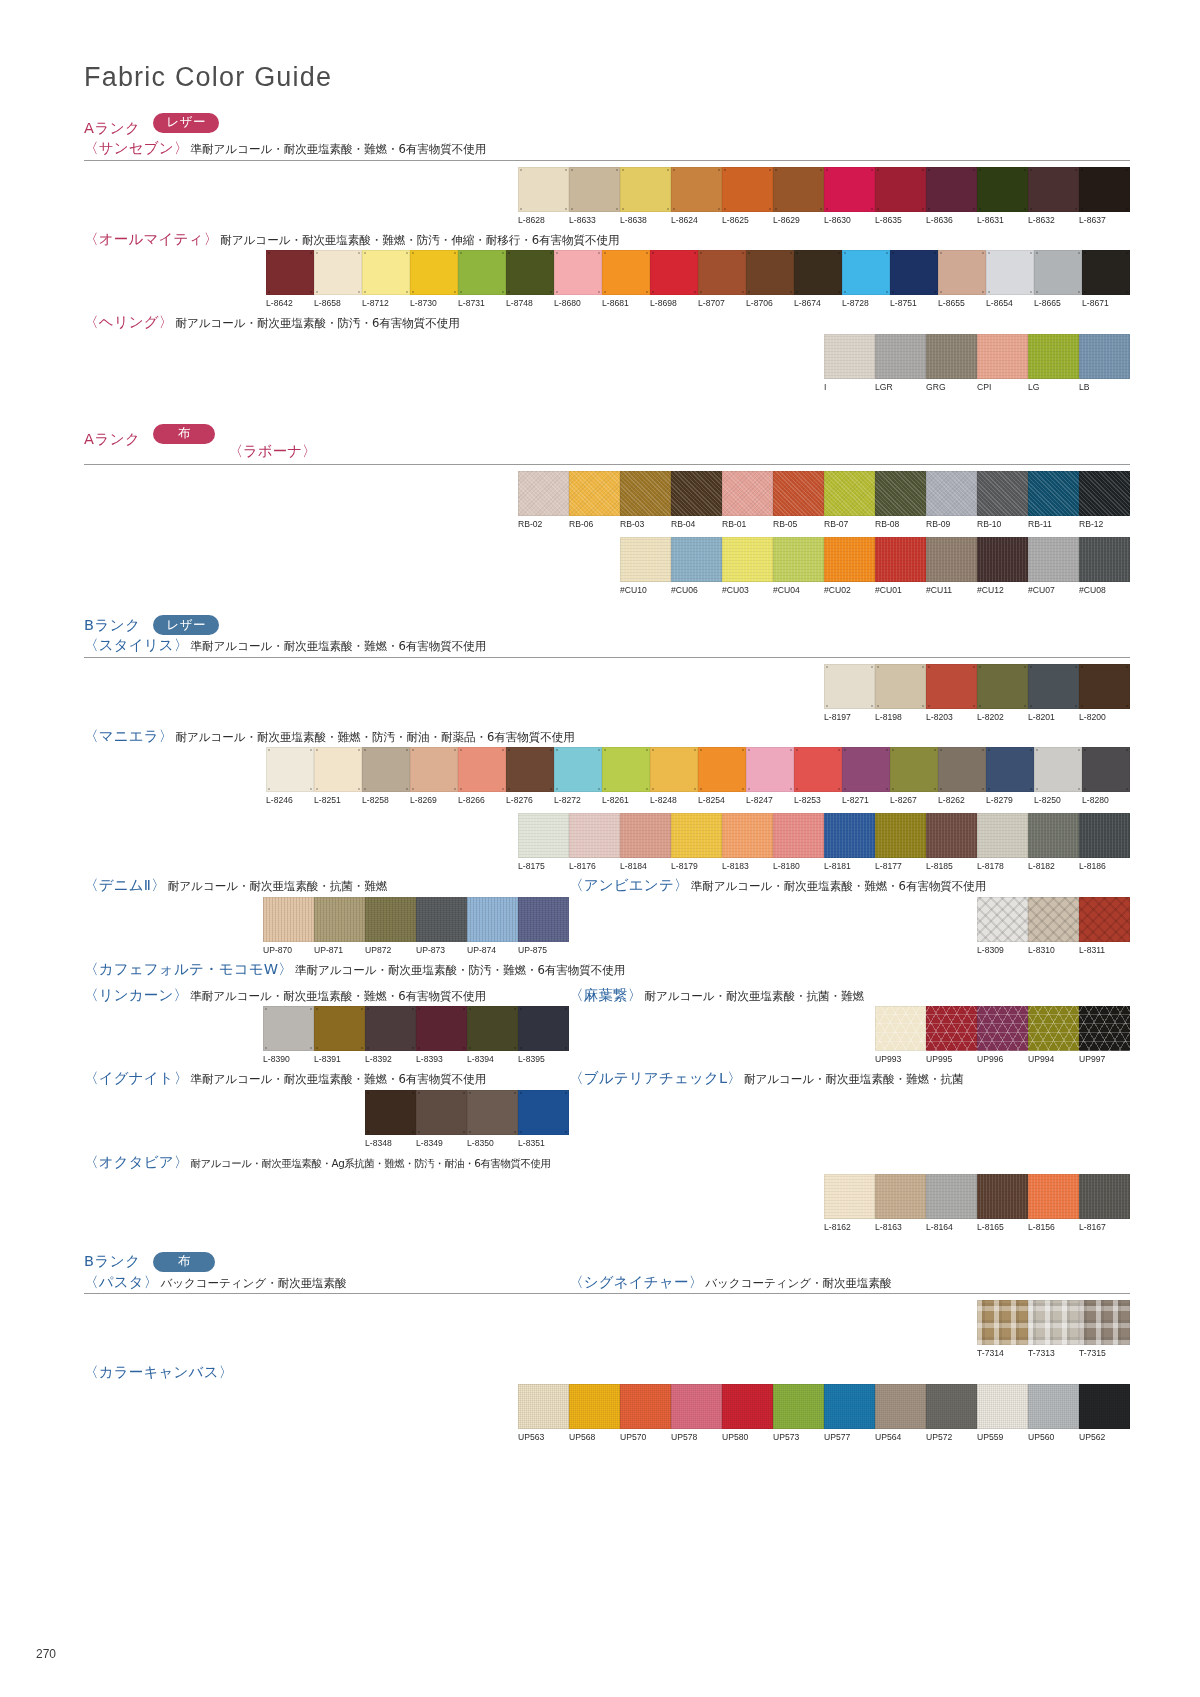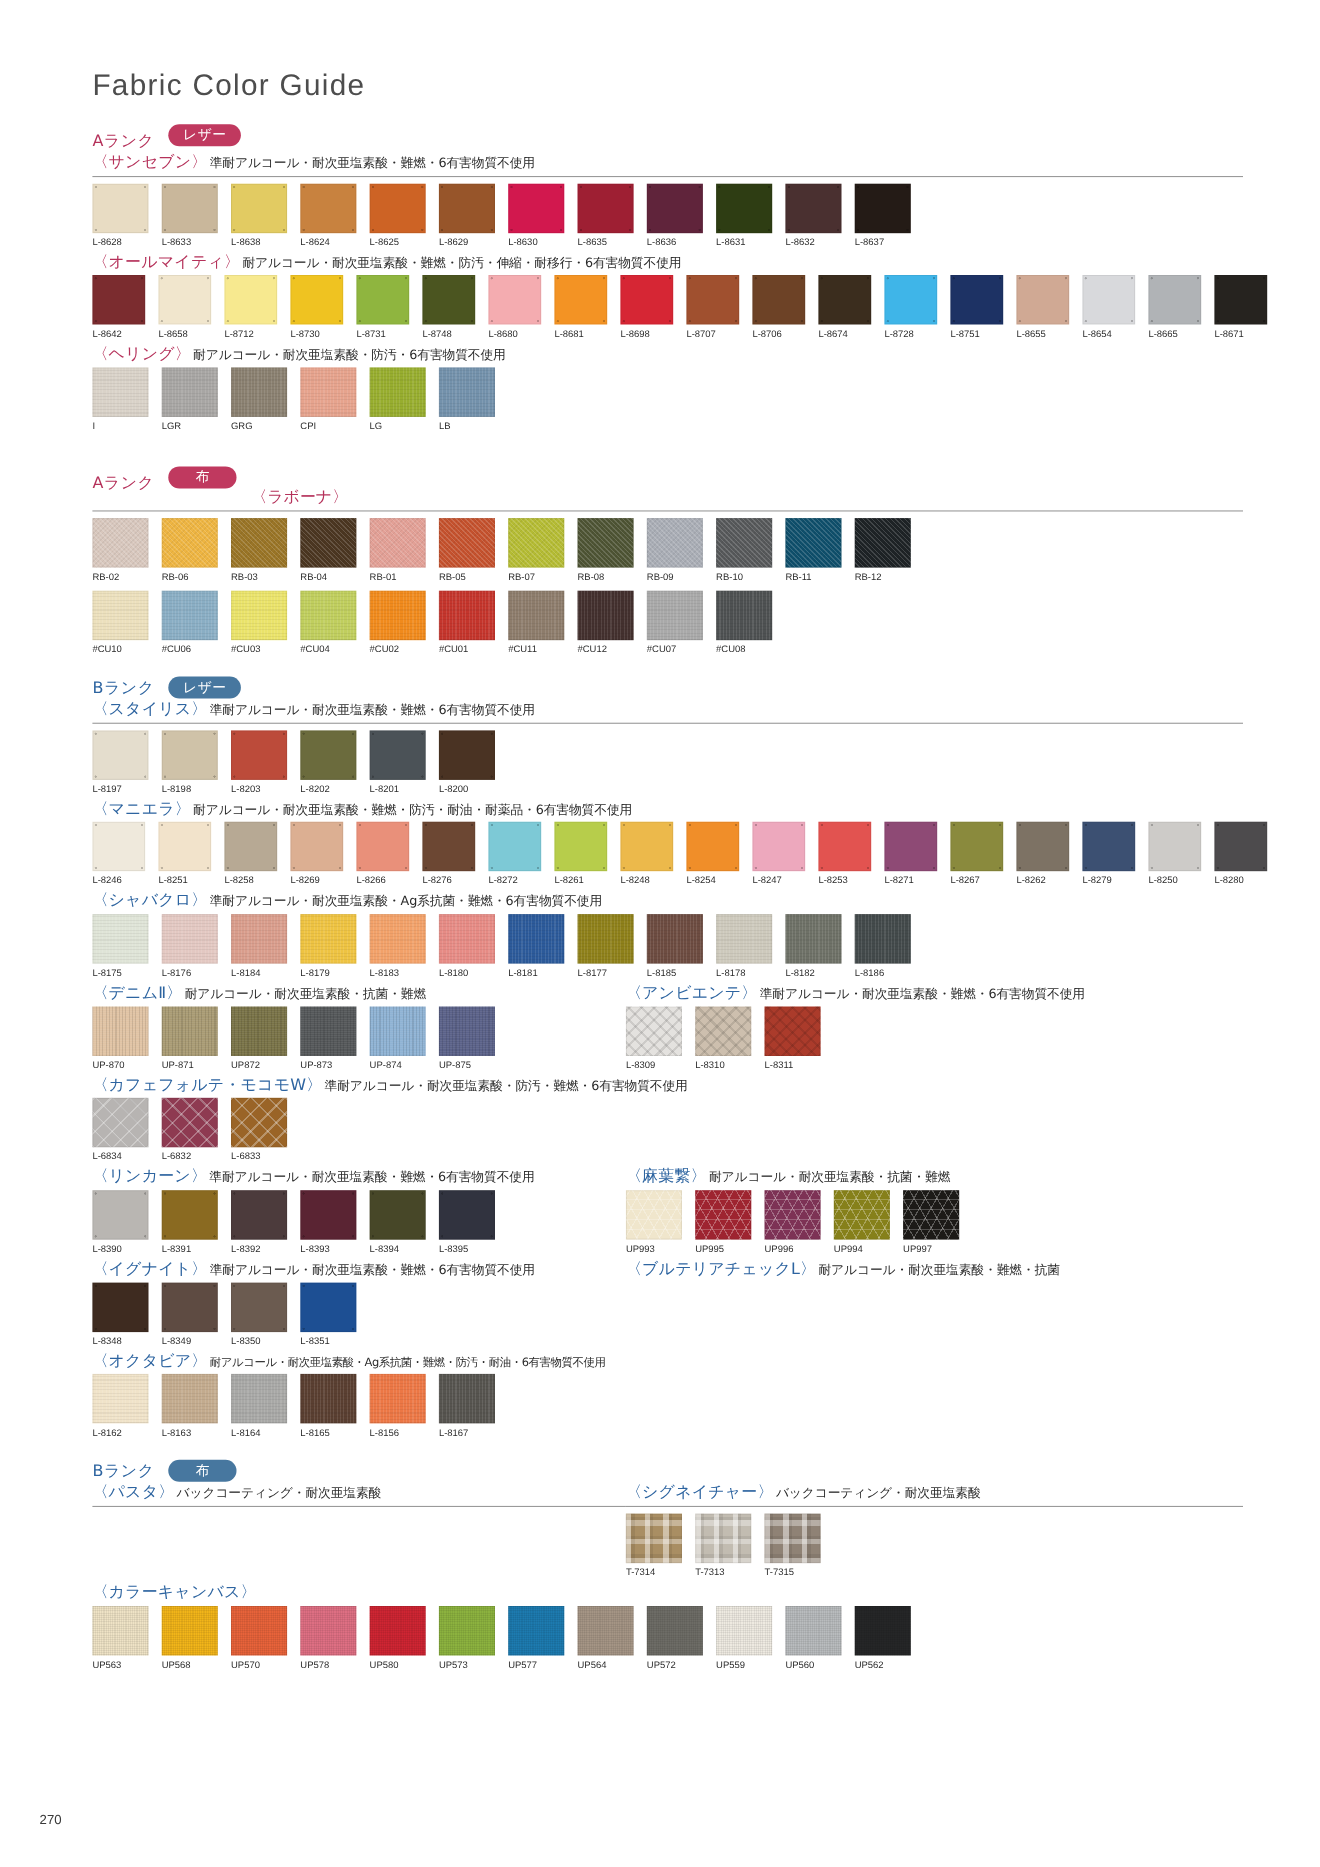--- a/index.html
+++ b/index.html
@@ -89,21 +89,22 @@
   .grp-spec.tiny{font-size:10.4px;letter-spacing:-.4px;}
   .rule{
     height:1px;
     background:#9a9a9a;
     margin:3px 0 6px 0;
   }
 
   
   .swatches{
     display:flex;
-    gap:12px;
+    gap:0px;
+    justify-content:flex-end;
   }
   .sw{
     width:51px;
     margin-right:0px;
   }
   .sw .chip{
     width:51px;height:45px;
     box-sizing:border-box;
     position:relative;
     overflow:hidden;
@@ -629,24 +630,20 @@
           <div class="sw">
             <div class="chip" style="background-color: rgb(77, 75, 77);"></div>
             <span class="code">L-8280</span>
           </div>
         </div>
     </div>
 
     <div class="sp-6"></div>
 
     <div class="grp">
-      <div class="grp-head">
-        <span class="grp-name">〈シャバクロ〉</span>
-        <span class="grp-spec">準耐アルコール・耐次亜塩素酸・Ag系抗菌・難燃・6有害物質不使用</span>
-      </div>
       <div class="sp-2"></div>
       <div class="swatches tex-linen">
           <div class="sw">
             <div class="chip" style="background-color: rgb(223, 228, 215);"></div>
             <span class="code">L-8175</span>
           </div>
           <div class="sw">
             <div class="chip" style="background-color: rgb(227, 200, 194);"></div>
             <span class="code">L-8176</span>
           </div>
@@ -753,34 +750,20 @@
     </div>
 
     <div class="sp-6"></div>
 
     <div class="grp">
       <div class="grp-head">
         <span class="grp-name">〈カフェフォルテ・モコモW〉</span>
         <span class="grp-spec">準耐アルコール・耐次亜塩素酸・防汚・難燃・6有害物質不使用</span>
       </div>
       <div class="sp-2"></div>
-      <div class="swatches tex-quilt">
-          <div class="sw">
-            <div class="chip" style="background-color: rgb(183, 180, 178);"></div>
-            <span class="code">L-6834</span>
-          </div>
-          <div class="sw">
-            <div class="chip" style="background-color: rgb(142, 58, 81);"></div>
-            <span class="code">L-6832</span>
-          </div>
-          <div class="sw">
-            <div class="chip" style="background-color: rgb(154, 100, 39);"></div>
-            <span class="code">L-6833</span>
-          </div>
-        </div>
     </div>
 
     <div class="sp-6"></div>
 
     <div class="band">
       <div class="col-left">
         <div class="grp-head">
           <span class="grp-name">〈リンカーン〉</span>
           <span class="grp-spec">準耐アルコール・耐次亜塩素酸・難燃・6有害物質不使用</span>
         </div>

